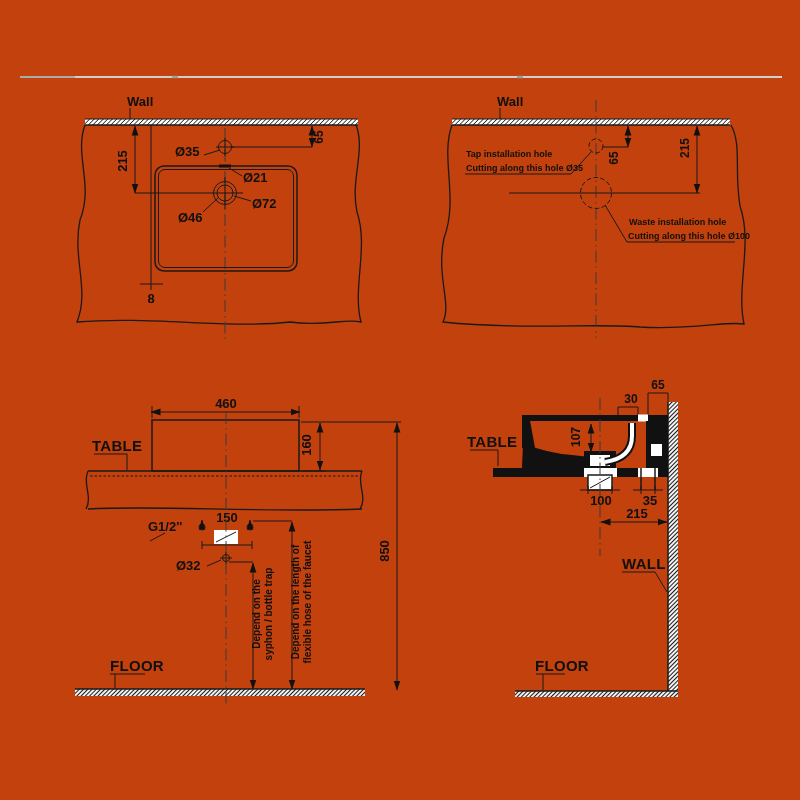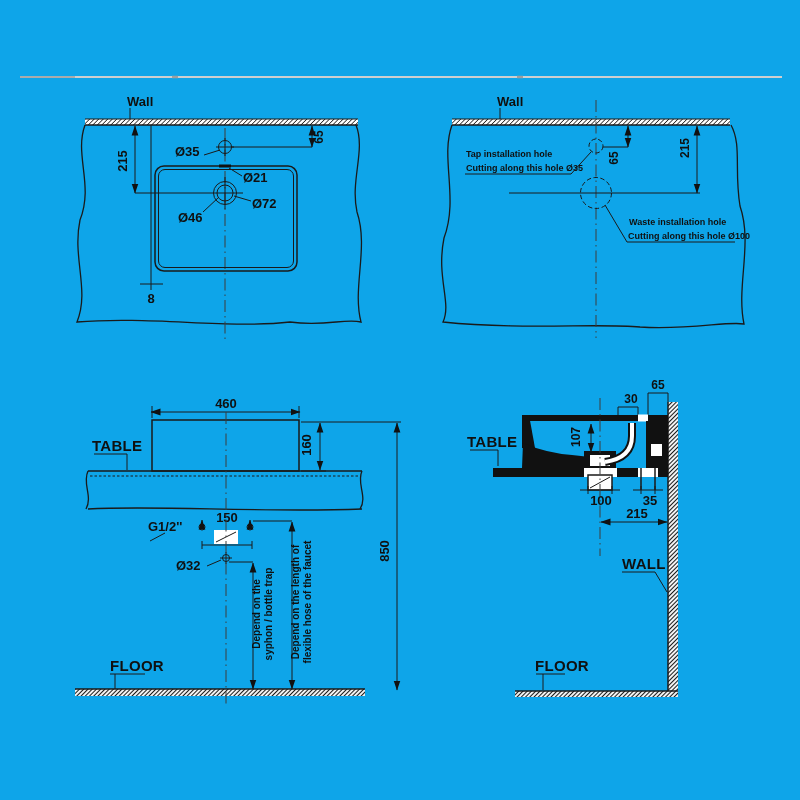--- a/index.html
+++ b/index.html
@@ -1,16 +1,16 @@
 <!DOCTYPE html>
 <html><head>
 <meta charset="utf-8">
 <style>
   html,body{margin:0;padding:0;background:#ffffff;}
-  .stage{position:relative;width:800px;height:800px;background:#0ea5e9;overflow:hidden;}
+  .stage{position:relative;width:800px;height:800px;background:#c2410c;overflow:hidden;}
   svg{display:block;}
   .s  {stroke:#1a1a1a;fill:none;stroke-width:1.3px;}
   .s1 {stroke:#1a1a1a;fill:none;stroke-width:1px;}
   .s15{stroke:#1a1a1a;fill:none;stroke-width:1.5px;}
   .thk{stroke:#111;fill:none;stroke-width:3px;}
   .dsh{stroke-dasharray:4.5 2.5;}
   .dot{stroke-dasharray:2.5 2;}
   .cl {stroke:#3c3c3c;fill:none;stroke-width:1px;stroke-dasharray:12 4 1.5 4;}
   .blk{fill:#111;stroke:none;}
   .wht{fill:#fff;stroke:none;}

